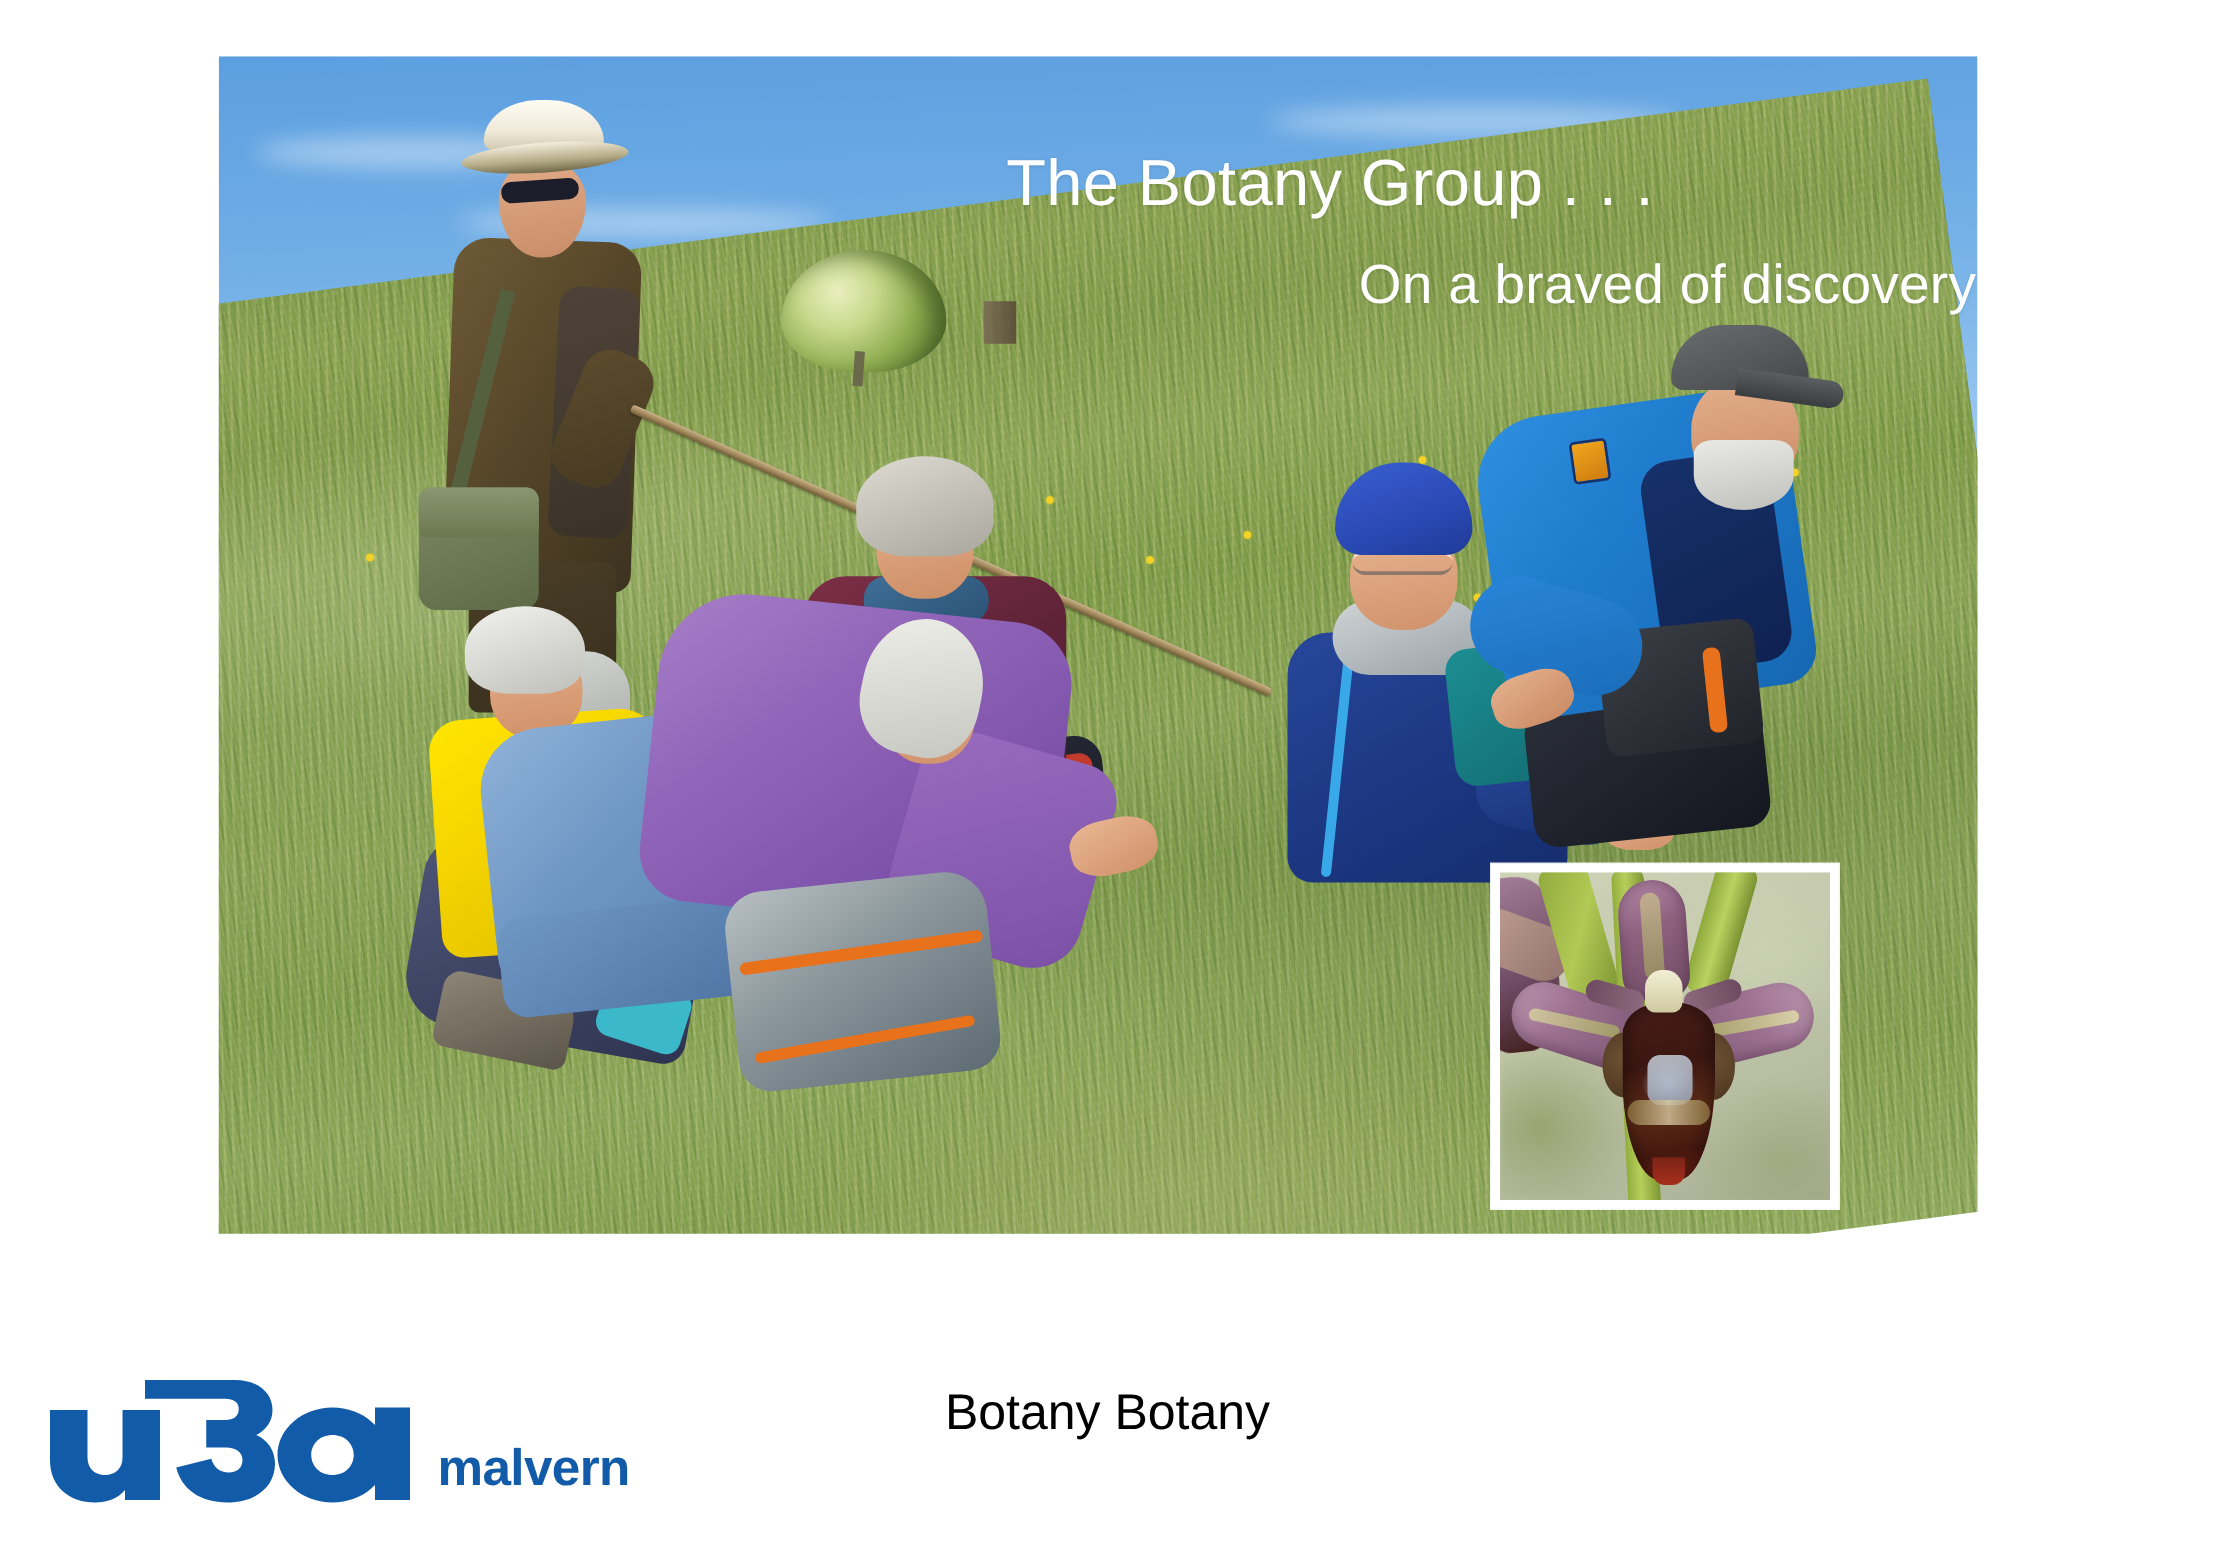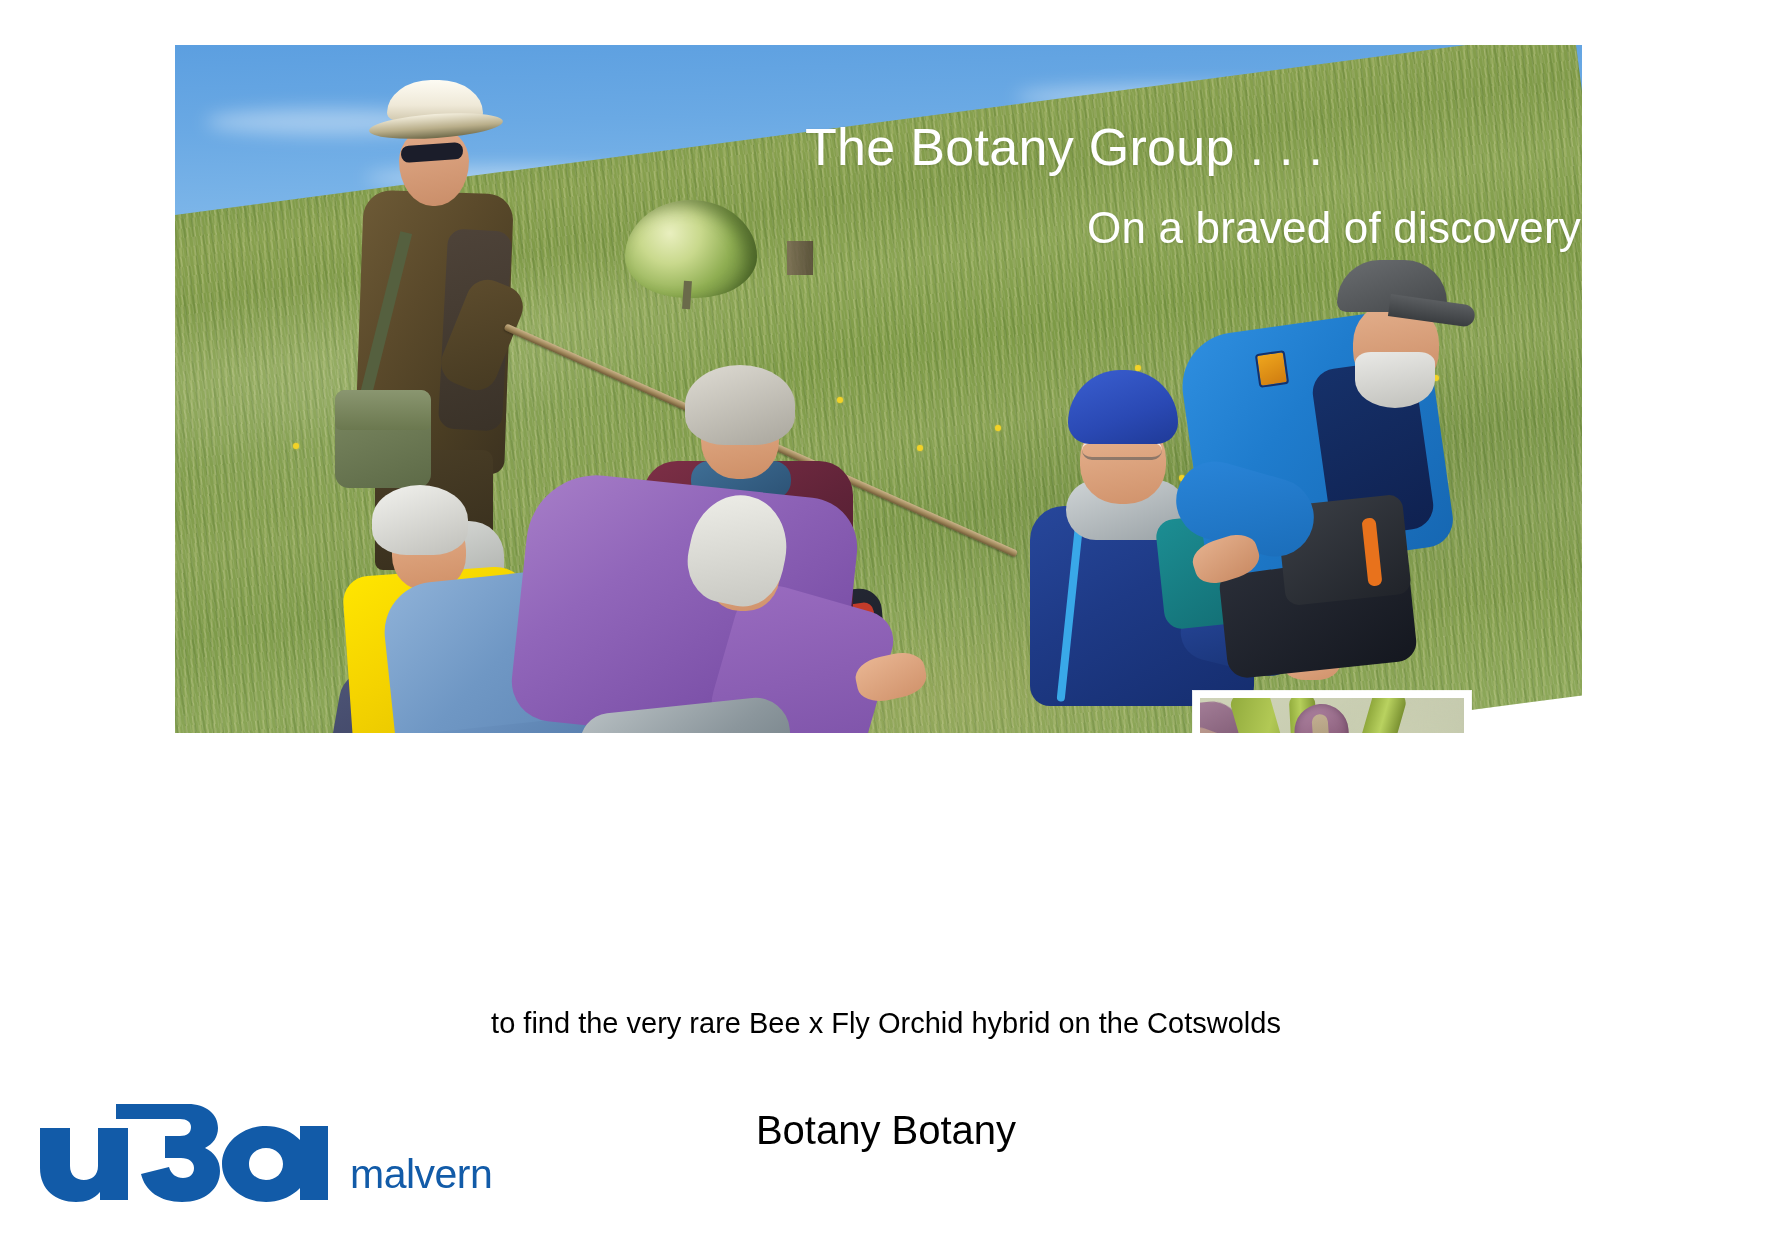--- a/index.html
+++ b/index.html
@@ -14,21 +14,21 @@
     overflow: hidden;
     font-family: "Liberation Sans", sans-serif;
   }
 
   
   #photo-frame {
     position: absolute;
     left: 175px;
     top: 45px;
     width: 1407px;
-    height: 688px;
+    height: 942px;
     overflow: hidden;
   }
 
   
   .sky {
     position: absolute;
     left: 0; top: 0; width: 100%; height: 100%;
     background:
       linear-gradient(178deg,
         #5c9fe0 0%,
@@ -636,21 +636,21 @@
     top: 1098px;
     width: 430px;
     height: 110px;
   }
   #u3a-mark { position: absolute; left: 0; top: 0; }
   #u3a-malvern {
     position: absolute;
     left: 312px;
     top: 53px;
     font-size: 41px;
-    font-weight: normal;
+    font-weight: bold;
     color: #125BA8;
     letter-spacing: -0.5px;
   }
 </style>
 </head>
 <body>
 
 <div id="photo-frame">
 
   <div class="sky"></div>
@@ -780,21 +780,20 @@
       <div class="o-lip-speculum"></div>
       <div class="o-lip-band"></div>
       <div class="o-lip-tip"></div>
       <div class="o-column"></div>
     </div>
   </div>
 
 </div>
 
 <div id="caption">
-  <span class="cap-line">to find the very rare Bee x Fly Orchid hybrid on the Cotswolds</span>
 </div>
 
 <div id="footer-group-name">Botany Botany</div>
 
 <div id="u3a-logo">
   <svg id="u3a-mark" width="300" height="110" viewBox="0 0 300 110" aria-hidden="true">
     <g fill="#125BA8">
 
       <path d="M2 30 h30 v38 c0 9 6 14 14 14 s14-5 14-14 V30 h30 v72 H62 v-8
                c-6 7 -14 10 -24 10 C18 104 2 92 2 70 Z"></path>

